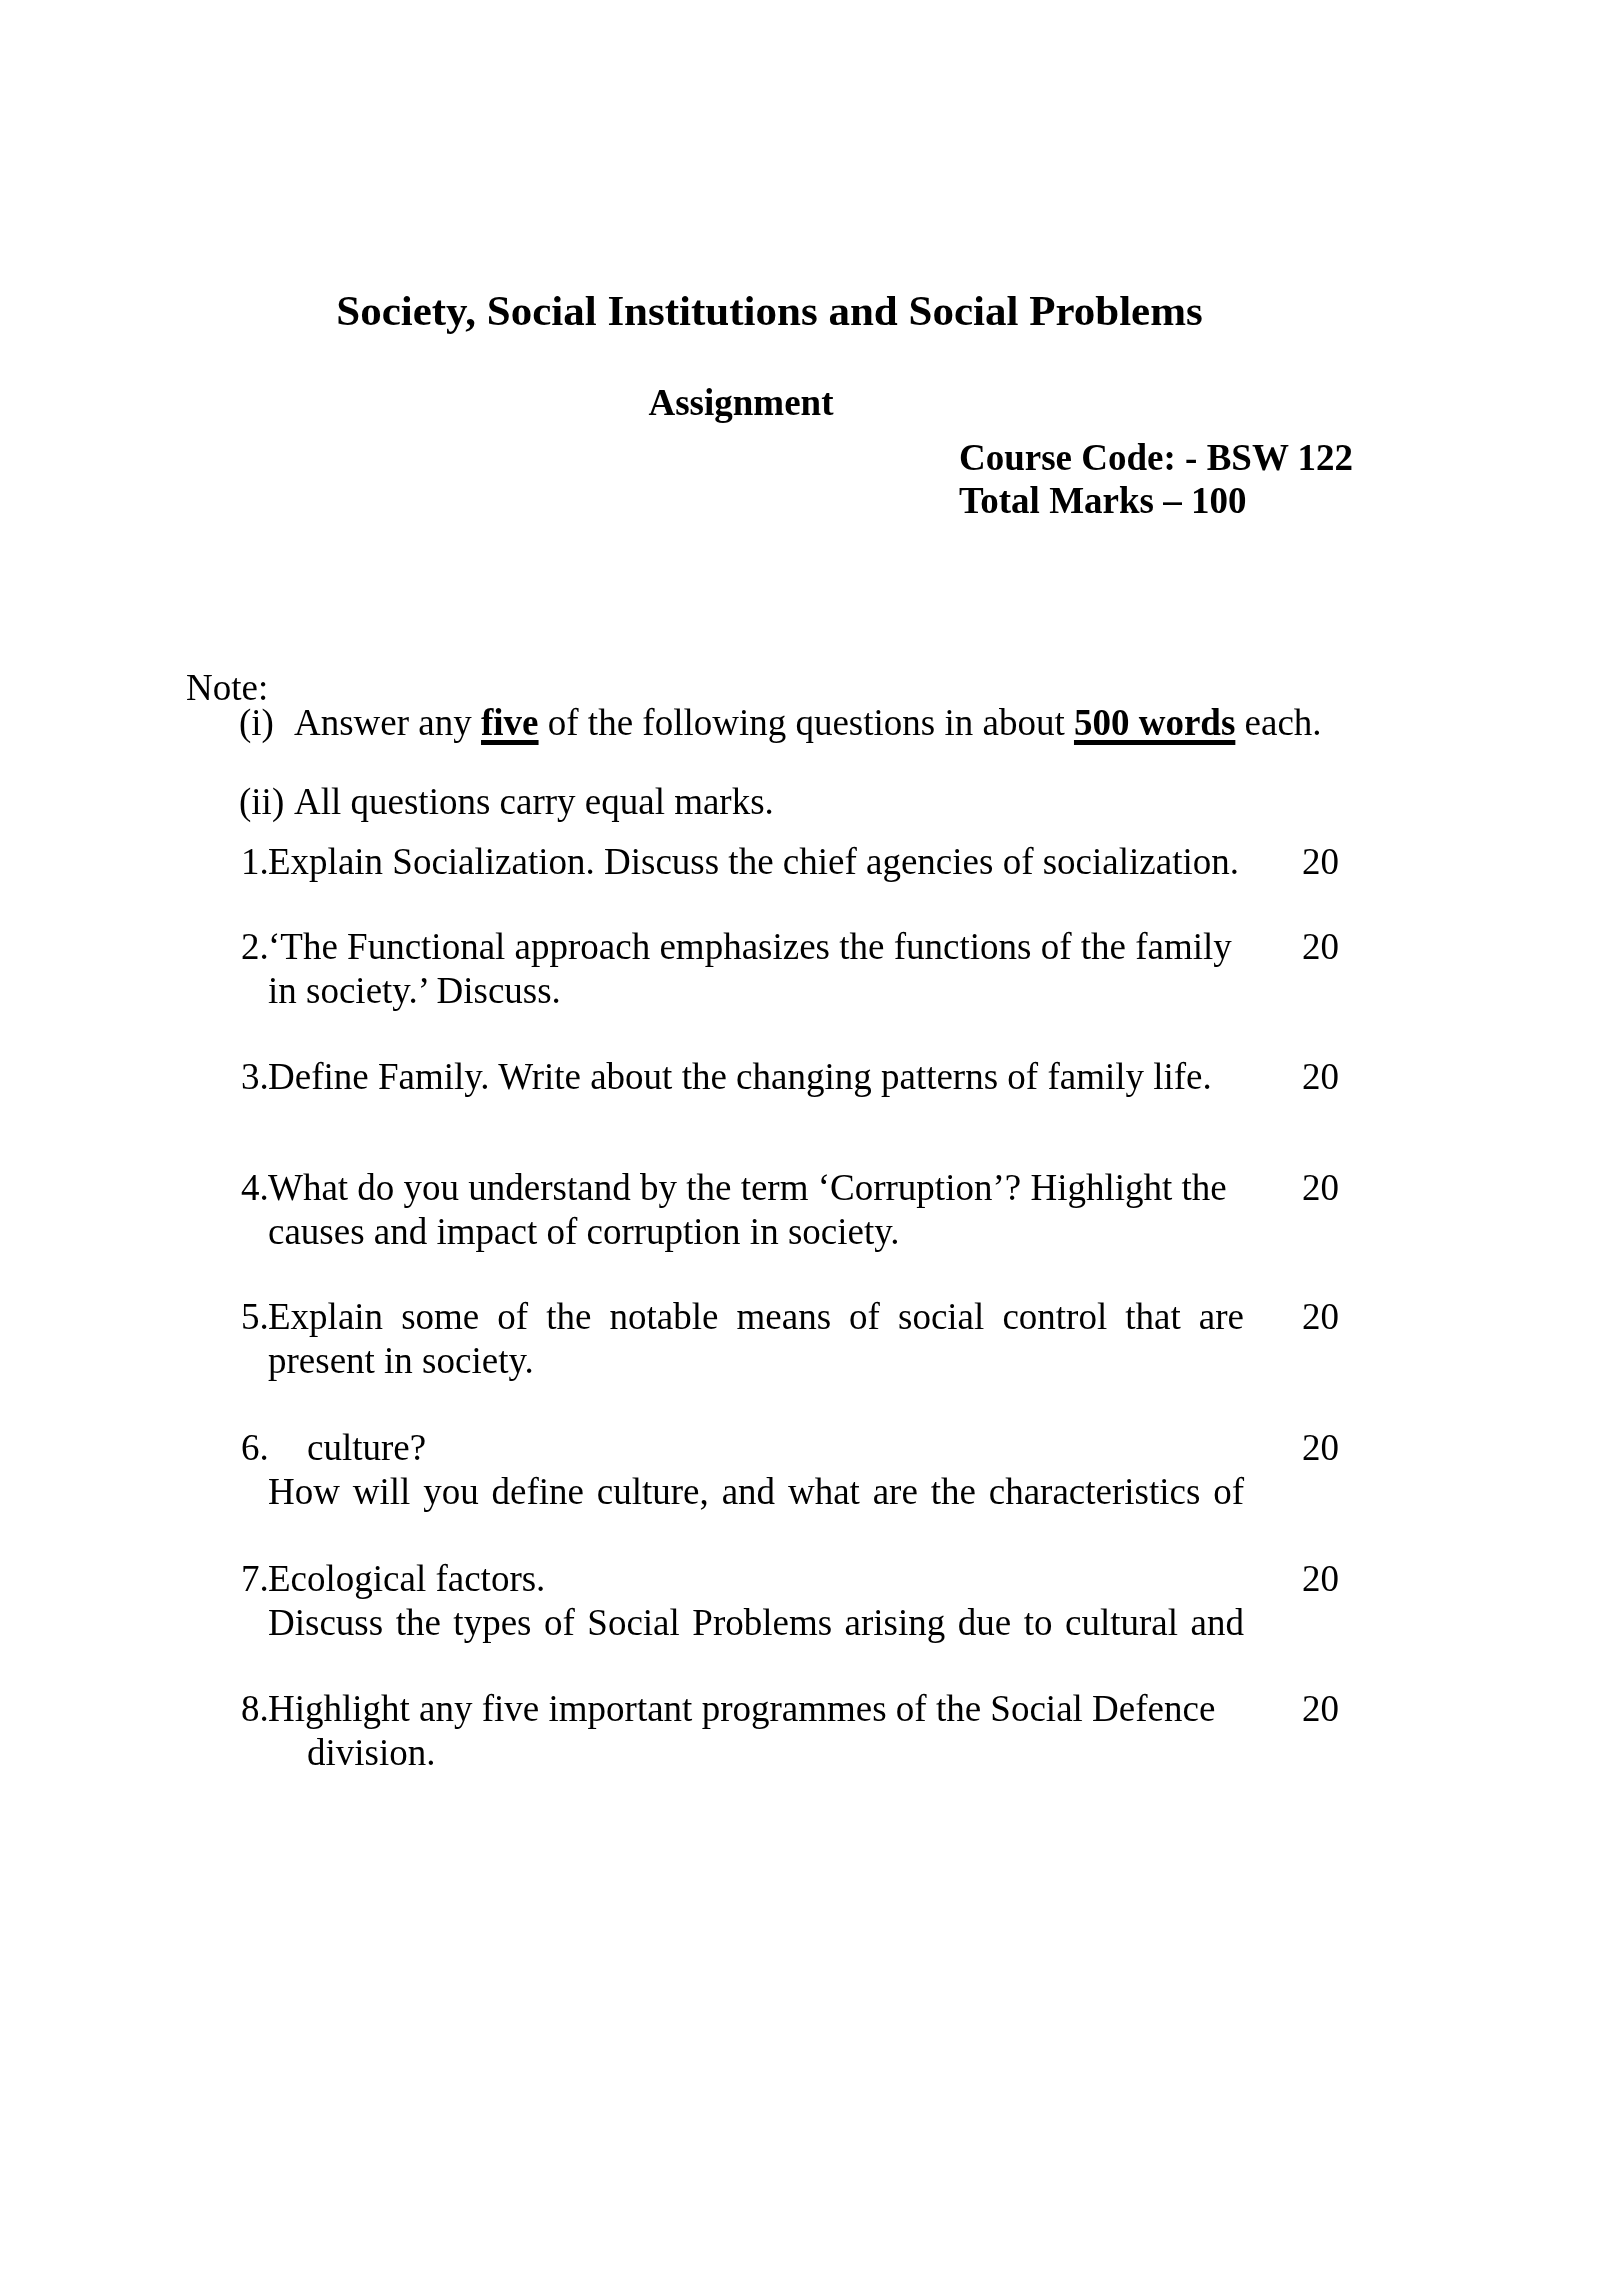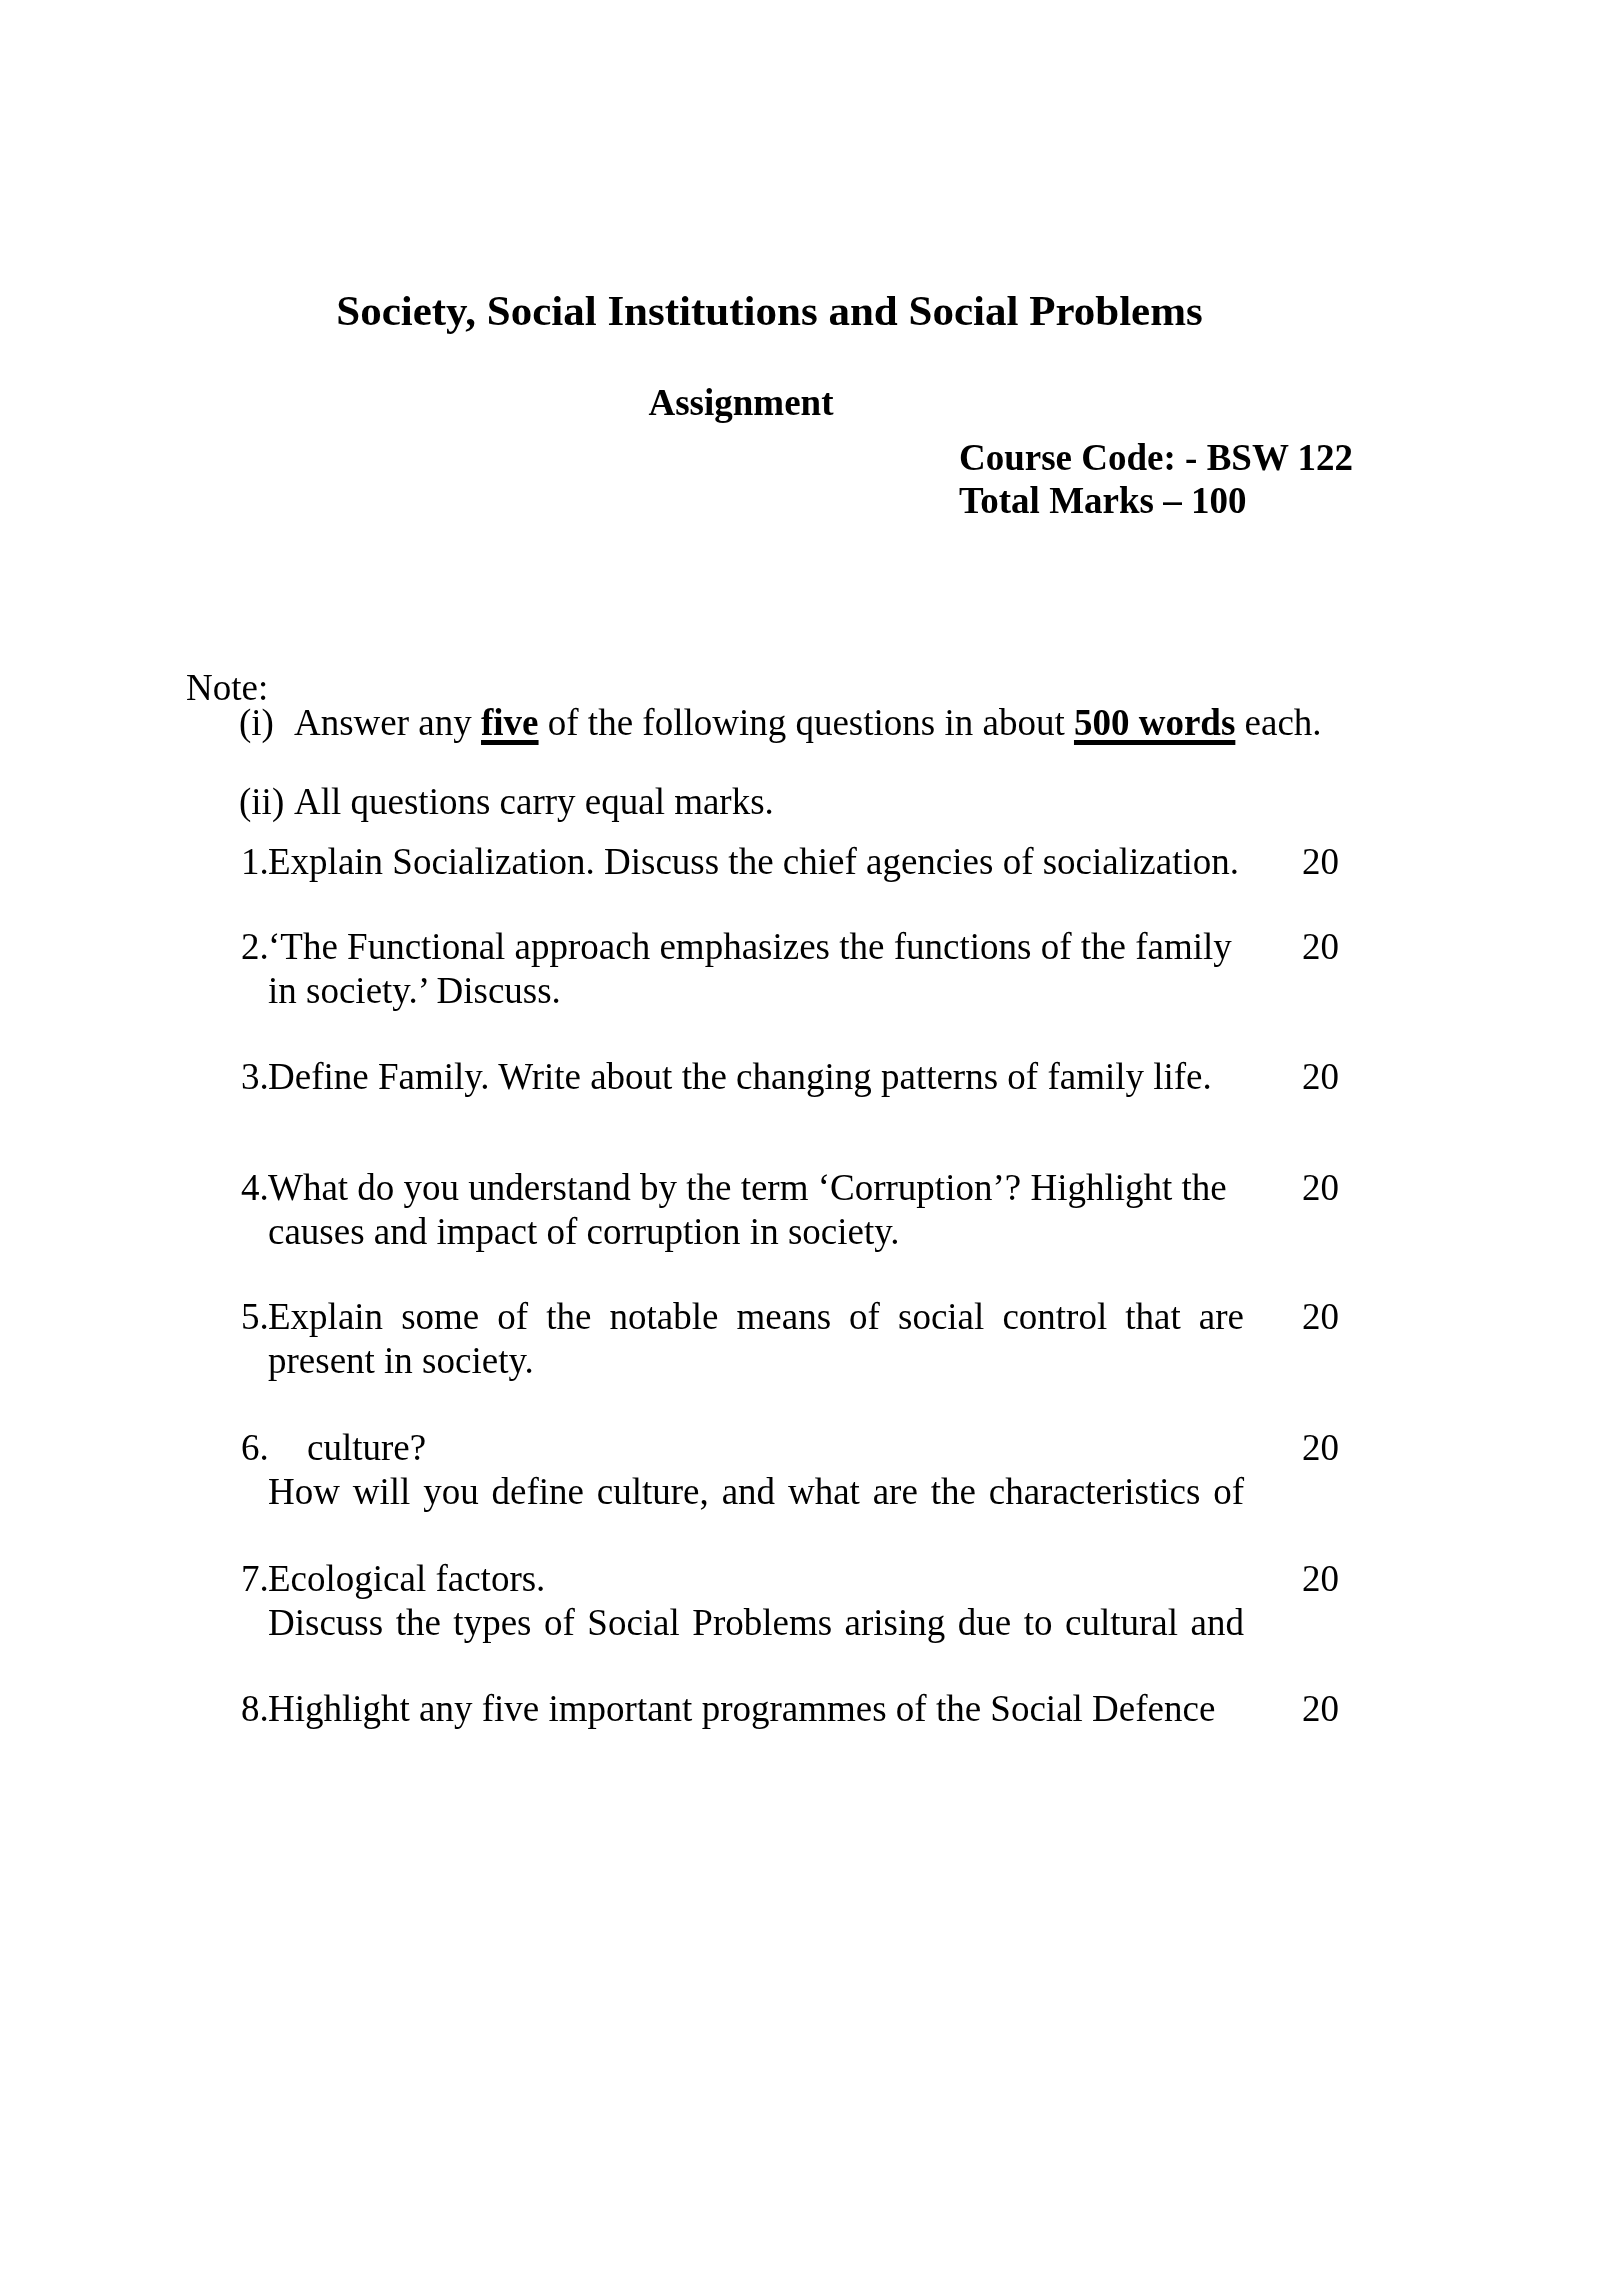--- a/index.html
+++ b/index.html
@@ -137,18 +137,19 @@
       <div class="q-line">Ecological factors.</div>
       <div class="q-line jl">Discuss the types of Social Problems arising due to cultural and</div>
     </div>
     <div class="q-marks">20</div>
   </div>
 
   <div class="question q8">
     <div class="q-num">8.</div>
     <div class="q-body">
       <div class="q-line">Highlight any five important programmes of the Social Defence</div>
+      <div class="q-line ind2">division.</div>
     </div>
     <div class="q-marks">20</div>
   </div>
 
 </div>
 
 
 </body></html>

